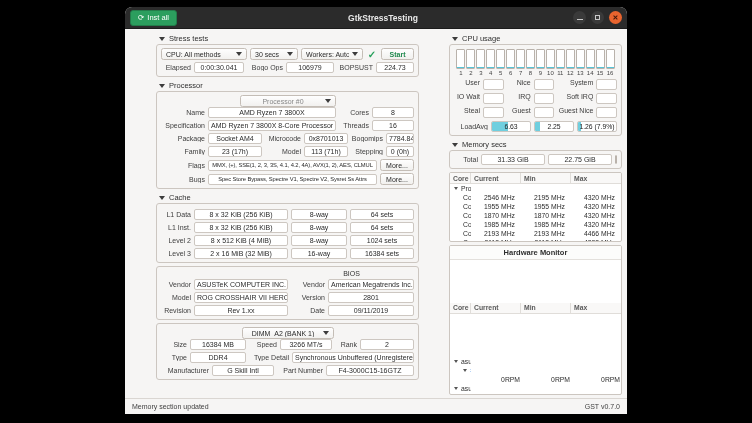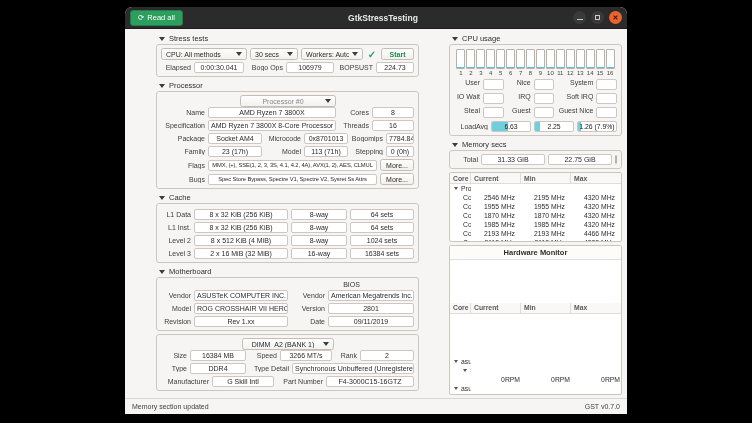--- a/index.html
+++ b/index.html
@@ -84,21 +84,21 @@
   .statusbar{flex:0 0 16px;border-top:1px solid #dad6d2;background:#f6f5f4;display:flex;align-items:center;justify-content:space-between;padding:0 7px;font-size:7px;color:#3f3f3f;}
 </style>
 </head>
 <body>
 
 <div class="window">
 
   <div class="titlebar">
     <div class="btn-readall">
       <span>⟳</span>
-      <span>Read all</span>
+      <span>Inst all</span>
     </div>
     <div class="title">GtkStressTesting</div>
     <div class="wincontrols">
       <div class="winbtn">
           <span class="glyph-min"></span>
         </div>
       <div class="winbtn">
           <span class="glyph-max"></span>
         </div>
       <div class="winbtn close">
@@ -228,24 +228,20 @@
             <div class="row g-cache">
               <span class="lbl">Level 3</span>
               <div class="entry">2 x 16 MiB (32 MiB)</div>
               <div class="entry">16-way</div>
               <div class="entry">16384 sets</div>
             </div>
           </div>
       </div>
 
       <div>
-        <div class="sec-head">
-          <span class="tri-down"></span>
-          <span>Motherboard</span>
-        </div>
         <div class="frame">
           <div class="row g-bios">
             <span></span>
             <span class="bios-title">BIOS</span>
           </div>
           <div class="row g-mb">
             <span class="lbl">Vendor</span>
             <div class="entry">ASUSTeK COMPUTER INC.</div>
             <span class="lbl">Vendor</span>
             <div class="entry">American Megatrends Inc.</div>

